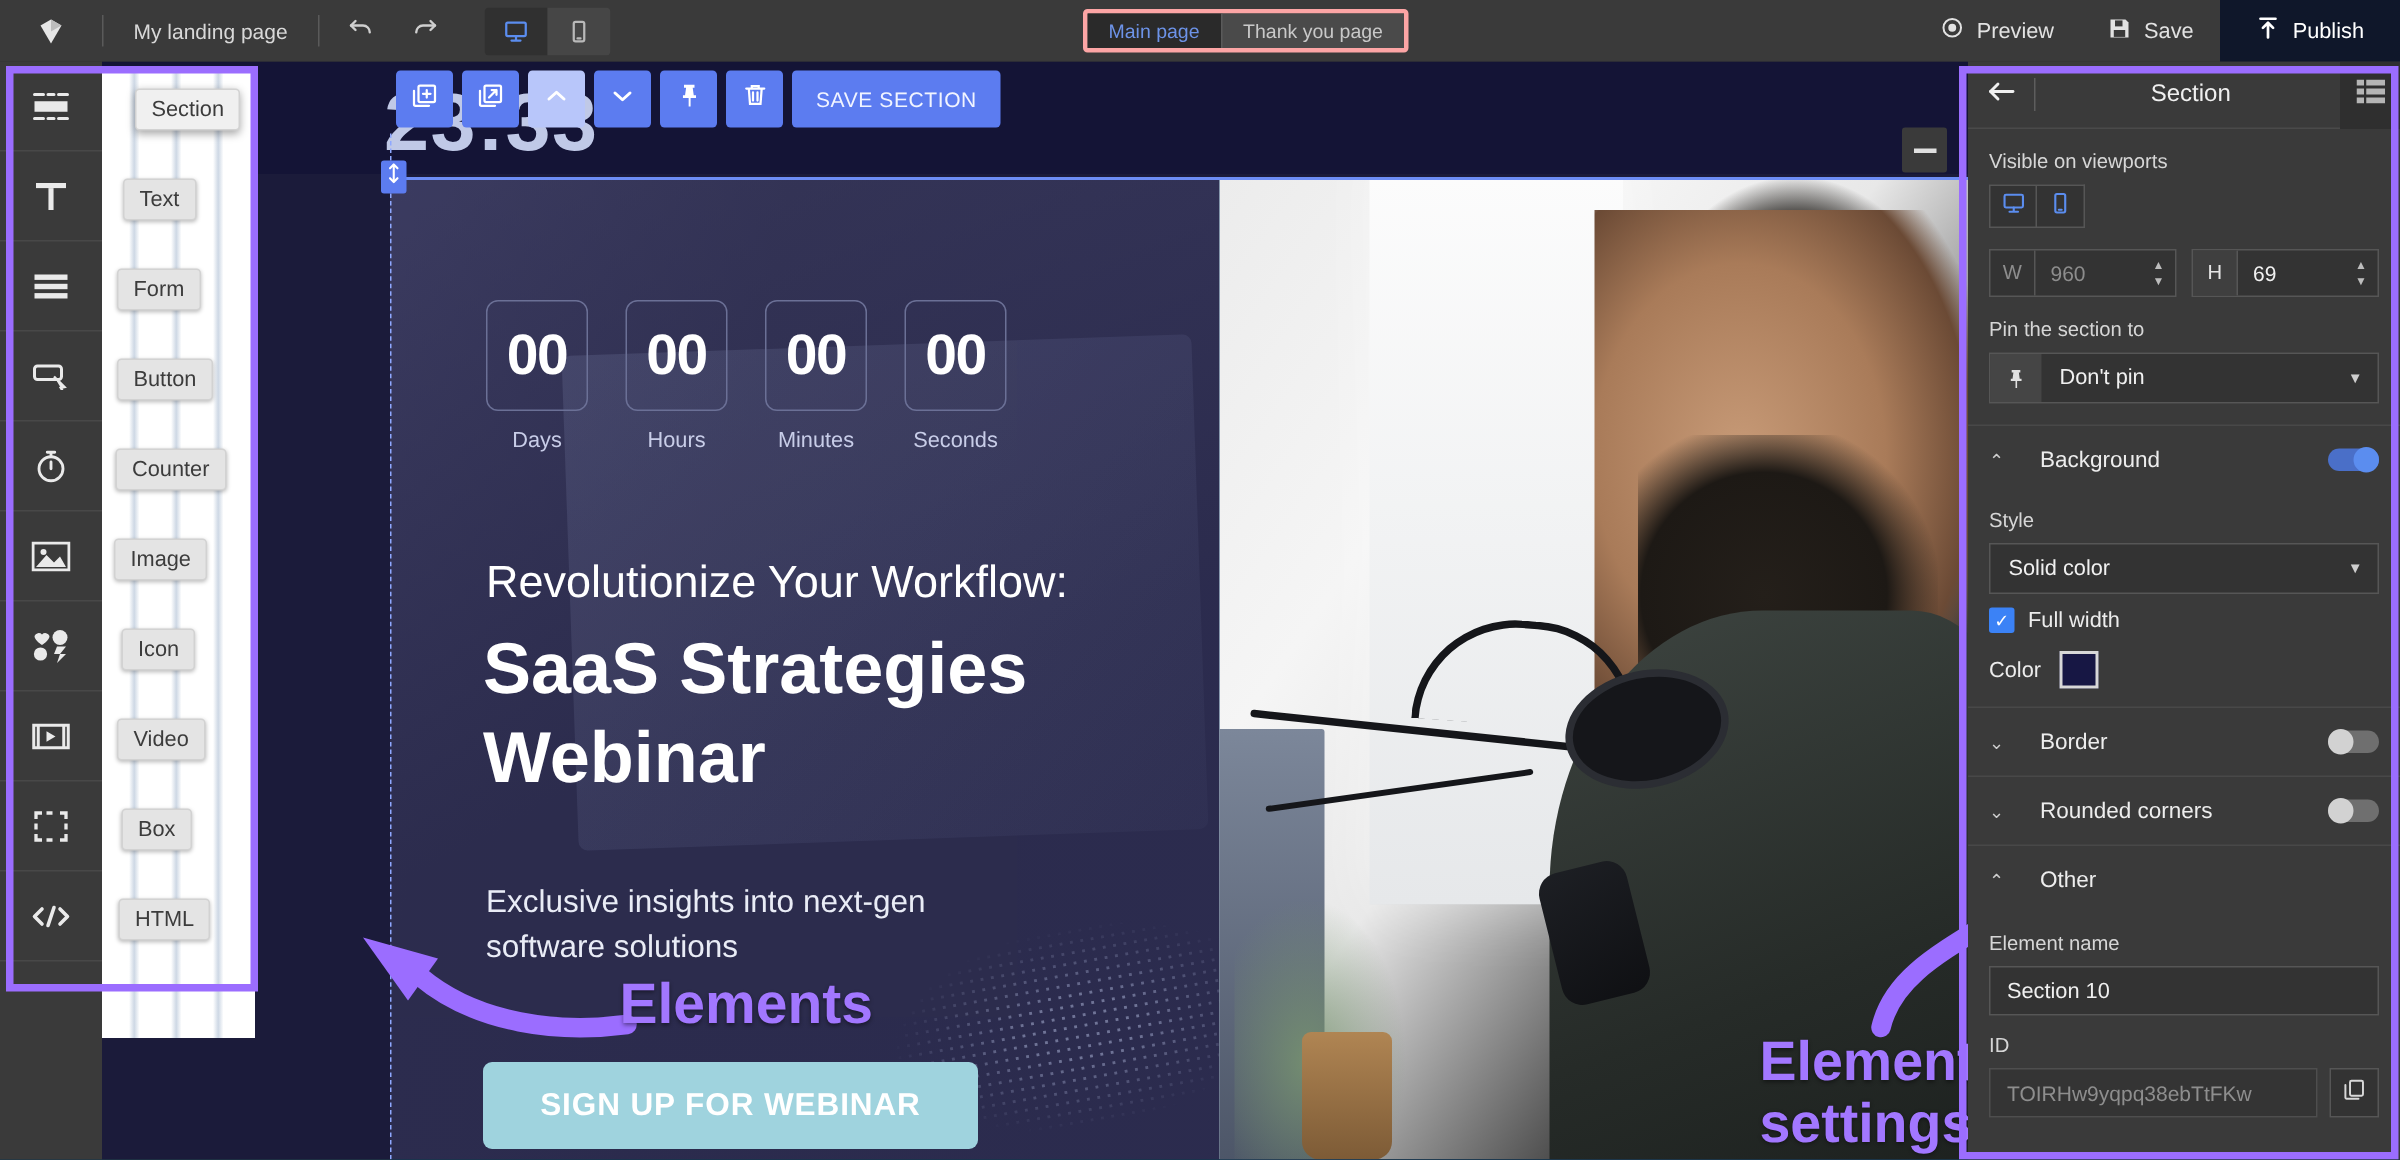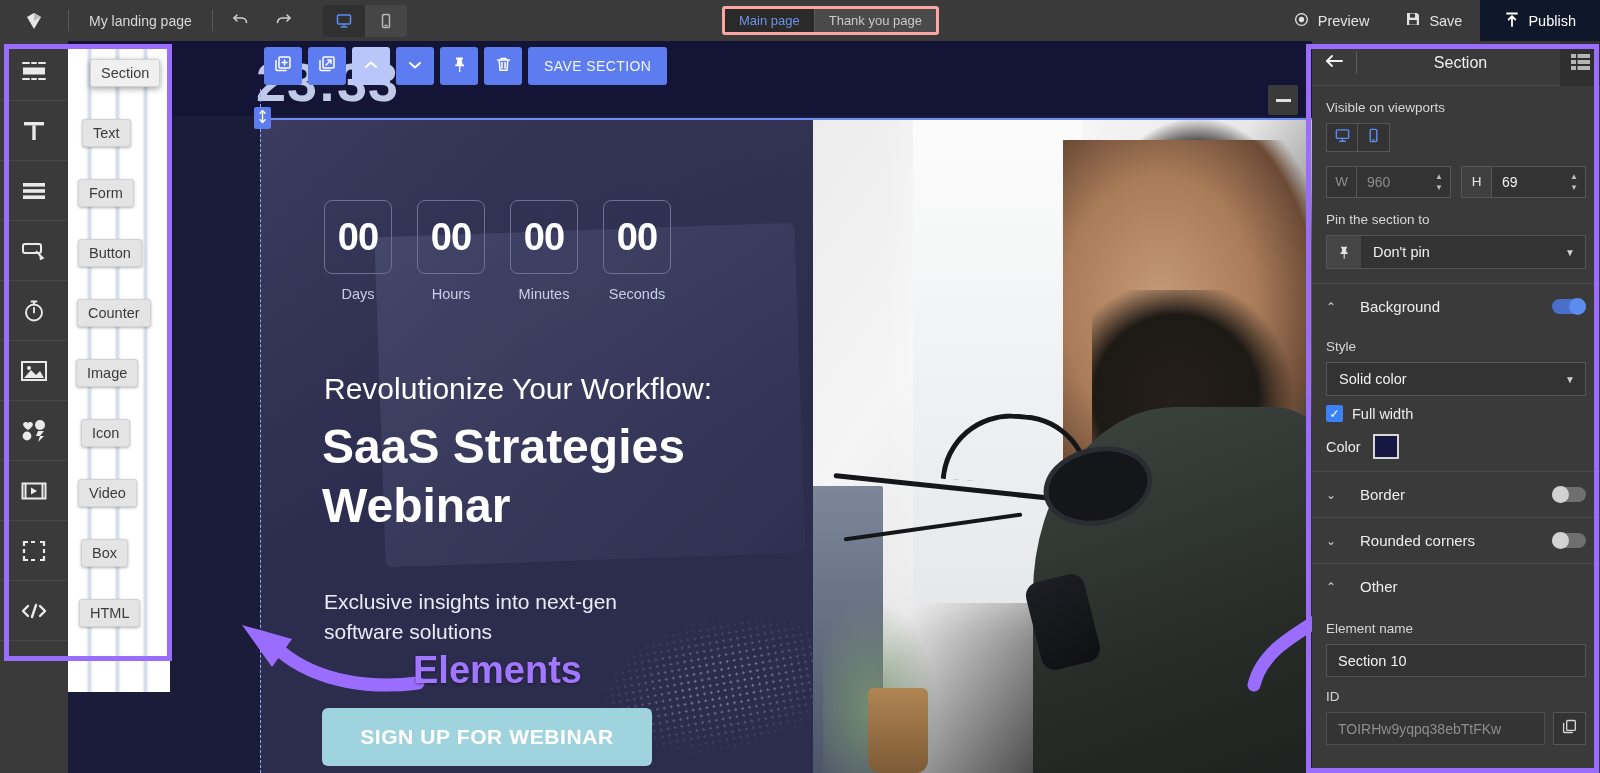--- a/index.html
+++ b/index.html
@@ -696,20 +696,24 @@
     <svg class="ann-arrow" style="left:100px; top:538px;" width="260" height="115" viewBox="0 0 260 115">
       <path d="M250 104 C205 110, 150 104, 112 72" stroke="#9b6dff" stroke-width="13" fill="none" stroke-linecap="round"></path>
       <path d="M74 46 L124 60 L104 88 Z" fill="#9b6dff"></path>
     </svg>
     <div class="ann-label" id="ann-elements">Elements</div>
 
     <svg class="ann-arrow" style="left:1098px; top:506px;" width="220" height="150" viewBox="0 0 220 150">
       <path d="M88 138 C96 104, 128 88, 170 62" stroke="#9b6dff" stroke-width="13" fill="none" stroke-linecap="round"></path>
       <path d="M205 32 L190 84 L156 58 Z" fill="#9b6dff"></path>
     </svg>
+    <div class="ann-label" id="ann-settings">
+      <div>Element</div>
+      <div>settings</div>
+    </div>
   </div>
 
   <div class="rpanel">
     <div class="rp-head">
       <div class="rp-back">
         <span>
           <svg width="20" height="16" viewBox="0 0 20 16" fill="none" stroke="#f0f0f0" stroke-width="1.9" stroke-linecap="round" stroke-linejoin="round">
             <path d="M18 8 H3"></path>
               <path d="M8 3 L3 8 L8 13"></path>
           </svg>

